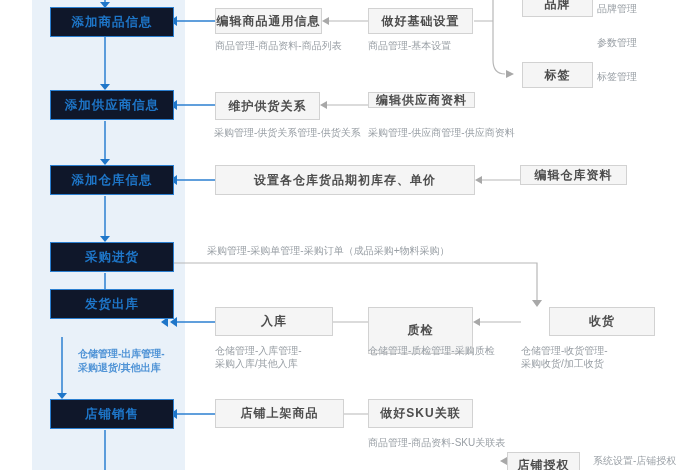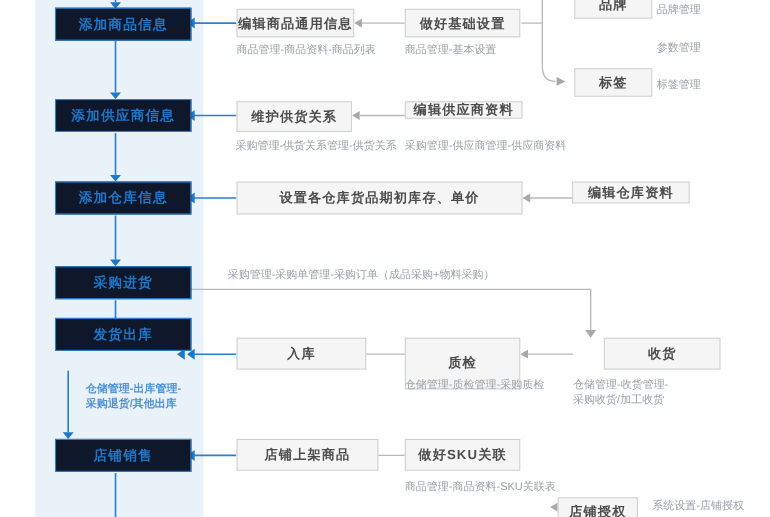--- a/index.html
+++ b/index.html
@@ -132,20 +132,24 @@
   <div class="cap" style="left:214px;top:126px;">采购管理-供货关系管理-供货关系</div>
   <div class="box-gray" style="left:368px;top:92px;width:107px;height:16px;">编辑供应商资料</div>
   <div class="cap" style="left:368px;top:126px;">采购管理-供应商管理-供应商资料</div>
 
   <div class="box-gray" style="left:215px;top:165px;width:260px;height:30px;">设置各仓库货品期初库存、单价</div>
   <div class="box-gray" style="left:520px;top:165px;width:107px;height:20px;">编辑仓库资料</div>
 
   <div class="cap" style="left:207px;top:244px;">采购管理-采购单管理-采购订单（成品采购+物料采购）</div>
 
   <div class="box-gray" style="left:215px;top:307px;width:118px;height:29px;">入库</div>
+  <div class="cap" style="left:215px;top:344px;">
+    <div>仓储管理-入库管理-</div>
+    <div>采购入库/其他入库</div>
+  </div>
   <div class="box-gray" style="left:368px;top:307px;width:105px;height:47px;">质检</div>
   <div class="cap" style="left:368px;top:344px;">仓储管理-质检管理-采购质检</div>
   <div class="box-gray" style="left:521px;top:307px;width:106px;height:29px;margin-left:28px;">收货</div>
   <div class="cap" style="left:521px;top:344px;">
     <div>仓储管理-收货管理-</div>
     <div>采购收货/加工收货</div>
   </div>
 
   <div class="box-gray" style="left:215px;top:399px;width:129px;height:29px;">店铺上架商品</div>
   <div class="box-gray" style="left:368px;top:399px;width:105px;height:29px;">做好SKU关联</div>

